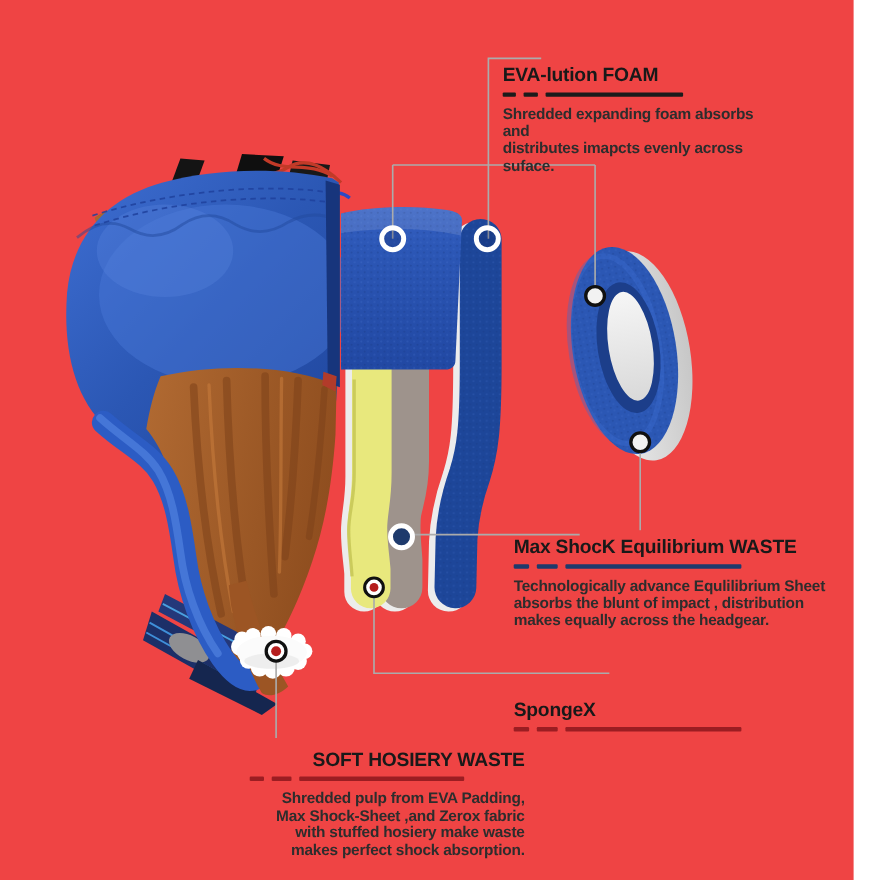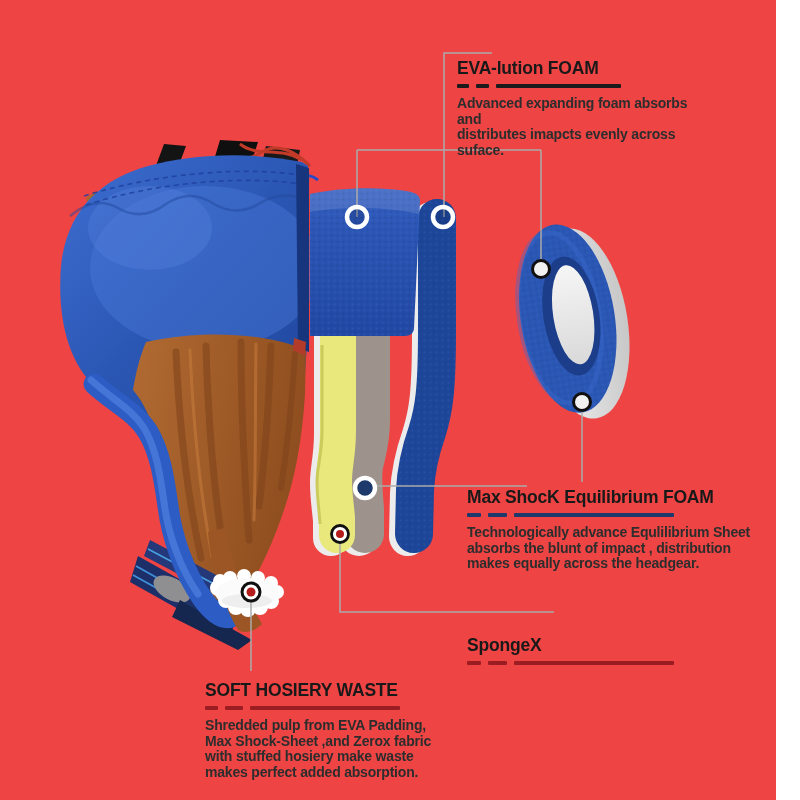--- a/index.html
+++ b/index.html
@@ -14,21 +14,21 @@
   .co-desc{font-size:14px;font-weight:600;line-height:15.5px;color:#2d2d2d;
            letter-spacing:-0.2px;white-space:pre-line;}
   
   #co-eva .b1{width:12px}#co-eva .b2{width:13px}#co-eva .b3{width:125px}
   #co-max .b1{width:14px}#co-max .b2{width:19px}#co-max .b3{width:160px}
   #co-spx .b1{width:14px}#co-spx .b2{width:19px}#co-spx .b3{width:160px}
   #co-shw .b1{width:13px}#co-shw .b2{width:18px}#co-shw .b3{width:150px}
   #co-eva{left:457px;top:58px;width:250px;}
   #co-max{left:467px;top:487px;width:300px;}
   #co-spx{left:467px;top:635px;width:260px;}
-  #co-shw{left:205px;top:680px;width:250px;}
+  #co-shw{left:227px;top:680px;width:250px;text-align:right;}
 </style>
 </head>
 <body>
 
 <div class="stage">
 
 <svg width="800" height="800" viewBox="0 0 800 800">
   <defs>
     <linearGradient id="gradShell" x1="0" y1="0" x2="1" y2="1">
       <stop offset="0" stop-color="#3e6ed2"></stop>
@@ -208,26 +208,26 @@
   </g>
 </svg>
 
 <div class="callout" id="co-eva">
   <div class="co-title">EVA-lution FOAM</div>
   <div class="co-rule">
     <span class="b1 g" style="background-color: rgb(27, 27, 27);"></span>
         <span class="b2 g" style="background-color: rgb(27, 27, 27);"></span>
         <span class="b3" style="background-color: rgb(27, 27, 27);"></span>
   </div>
-  <div class="co-desc">Advanced expanding foam absorbs and
+  <div class="co-desc">Shredded expanding foam absorbs and
 distributes imapcts evenly across suface.</div>
 </div>
 
 <div class="callout" id="co-max">
-  <div class="co-title">Max ShocK Equilibrium FOAM</div>
+  <div class="co-title">Max ShocK Equilibrium WASTE</div>
   <div class="co-rule">
     <span class="b1 g" style="background-color: rgb(30, 58, 108);"></span>
         <span class="b2 g" style="background-color: rgb(30, 58, 108);"></span>
         <span class="b3" style="background-color: rgb(30, 58, 108);"></span>
   </div>
   <div class="co-desc">Technologically advance Equlilibrium Sheet
 absorbs the blunt of impact , distribution
 makes equally across the headgear.</div>
 </div>
 
@@ -243,16 +243,16 @@
 <div class="callout" id="co-shw">
   <div class="co-title">SOFT HOSIERY WASTE</div>
   <div class="co-rule">
     <span class="b1 g" style="background-color: rgb(155, 29, 34);"></span>
         <span class="b2 g" style="background-color: rgb(155, 29, 34);"></span>
         <span class="b3" style="background-color: rgb(155, 29, 34);"></span>
   </div>
   <div class="co-desc">Shredded pulp from EVA Padding,
 Max Shock-Sheet ,and Zerox fabric
 with stuffed hosiery make waste
-makes perfect added absorption.</div>
+makes perfect shock absorption.</div>
 </div>
 
 </div>
 
 </body></html>

